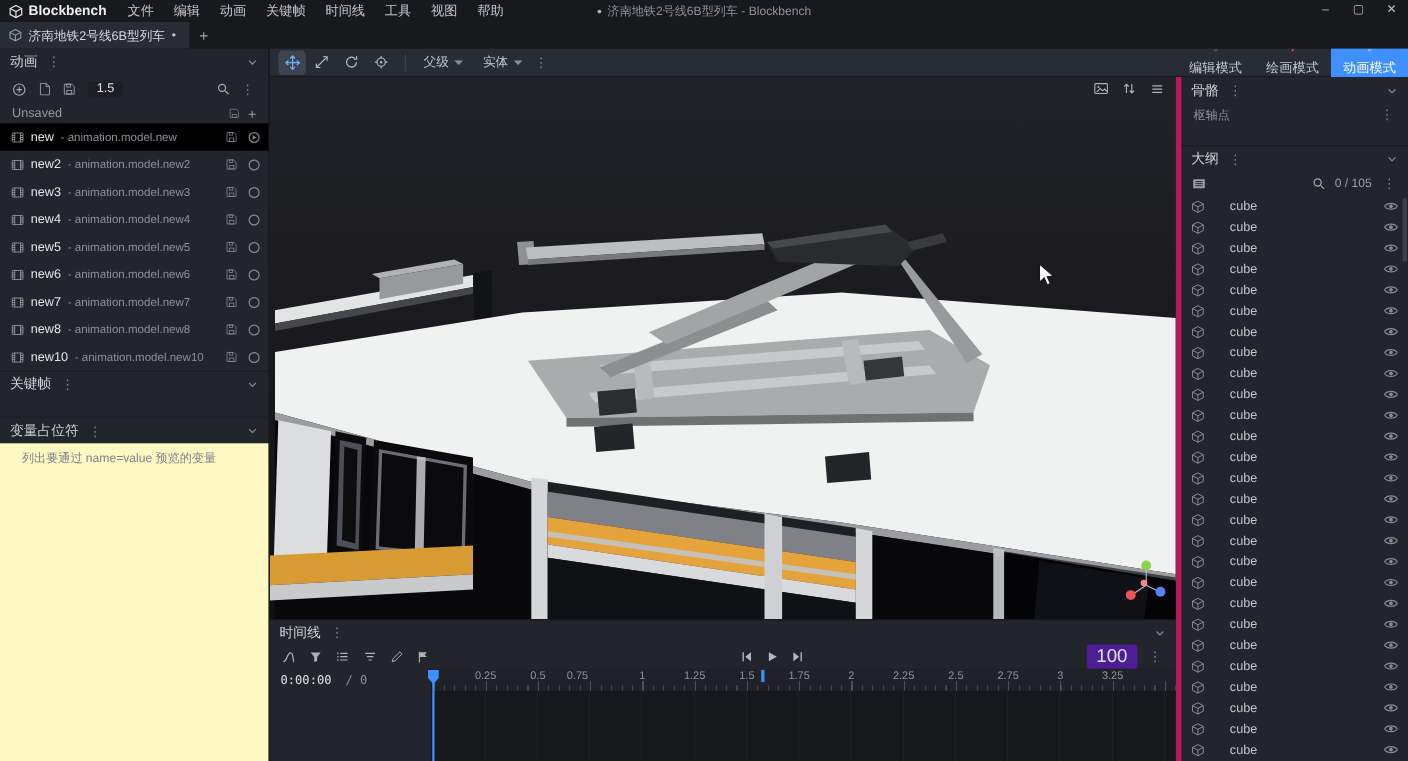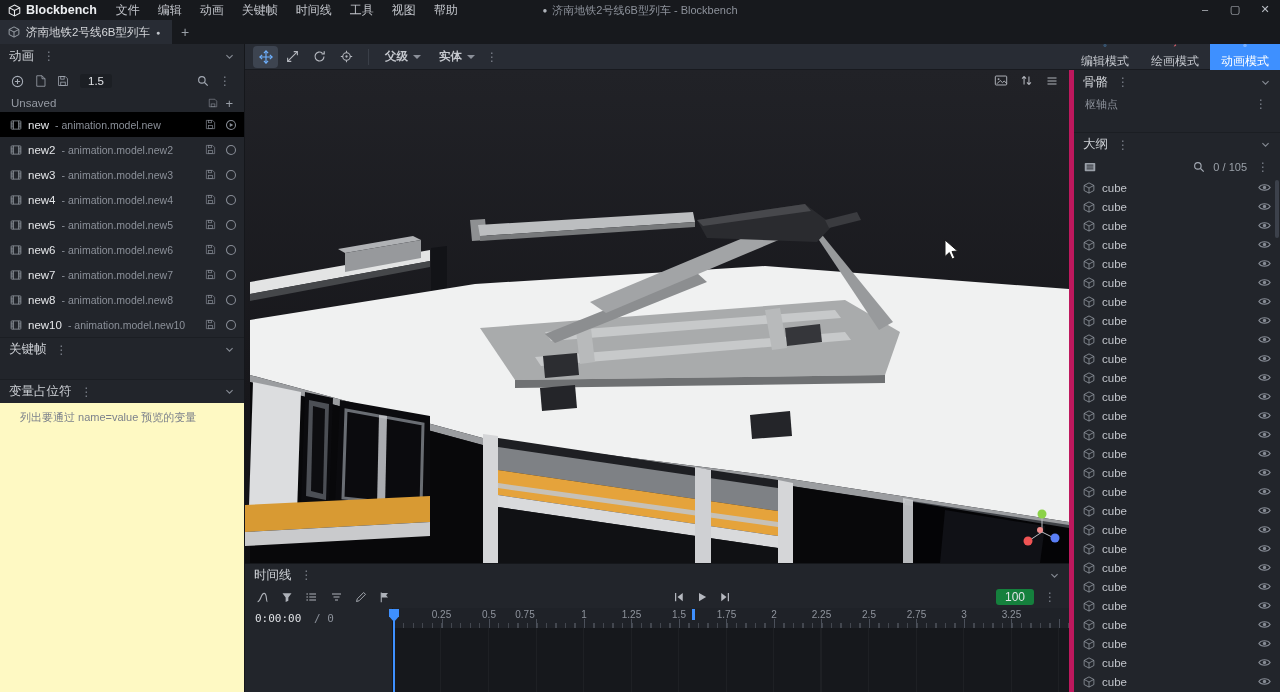--- a/index.html
+++ b/index.html
@@ -36,21 +36,21 @@
     color:#9aa0a8; font-size:14px; }
 
   
   #toolbarrow { position:absolute; left:245px; top:44px; right:0; height:26px;
     background:#282c34; border-bottom:1px solid #181a1f; display:flex; align-items:center; padding-left:8px; }
   .tool { width:25px; height:22px; display:flex; align-items:center; justify-content:center;
     color:#b6b9c0; border-radius:4px; margin-right:2px; }
   .tool.selected { background:#3d4450; color:#6fb1ff; }
   .tbar-sep { width:1px; height:16px; background:#3a3f48; margin:0 7px; }
   .drop { display:flex; align-items:center; gap:5px; padding:0 9px; height:26px;
-    font-size:11.5px; color:#c5c8ce;font-weight:bold; }
+    font-size:11.5px; color:#c5c8ce; }
   .caret { width:0; height:0; border:4px solid transparent; border-top-color:#8b9099; margin-top:4px; }
   .mode-tabs { margin-left:auto; display:flex; height:26px; }
   .mode-tab { display:flex; align-items:center; gap:6px; padding:0 11px; font-size:12px; color:#c5c8ce;flex-direction:column; }
   .mode-tab.active { background:#3e90ff; color:#ffffff; }
 
   
   #leftpanel { position:absolute; left:0; top:44px; width:245px; bottom:0;
     background:#22252b; border-right:1px solid #15171b; display:flex; flex-direction:column; z-index:5; }
   .panel-header { height:24px; flex:none; display:flex; align-items:center; gap:7px;
     padding:0 9px; font-size:12.5px; color:#ced1d6; border-top:1px solid #1b1e23; }
@@ -81,34 +81,34 @@
   #rightpanel { position:absolute; left:1069px; top:70px; width:211px; bottom:0;
     background:#22252b; border-left:5px solid #be185d; display:flex; flex-direction:column; z-index:5; }
   .sub-row { height:20px; flex:none; display:flex; align-items:center; padding:0 11px;
     color:#8b9099; font-size:11px; }
   .sub-row .dots { margin-left:auto; }
   .rp-spacer { height:18px; flex:none; }
   .outliner-toolbar { height:22px; flex:none; display:flex; align-items:center; gap:8px; padding:0 9px; color:#a5abb5; }
   .outliner-toolbar .right { margin-left:auto; display:flex; align-items:center; gap:8px; }
   .out-counter { color:#9aa0a8; font-size:11px; }
   #outliner-list { flex:1; overflow:hidden; position:relative; }
-  .out-row { height:19px; display:flex; align-items:center; gap:7px; padding:0 9px; font-size:11.5px; color:#c2c5cb; }
+  .out-row { height:19px; display:flex; align-items:center; gap:23px; padding:0 9px; font-size:11.5px; color:#c2c5cb; }
   .o-icon { color:#9aa0a8; display:flex; }
   .o-eye { margin-left:auto; color:#868b94; display:flex; }
   .scroll-thumb { position:absolute; right:1px; top:2px; width:4px; height:58px; background:#3c414b; border-radius:2px; }
 
   
   #timeline { position:absolute; left:245px; top:563px; width:824px; bottom:0;
     background:#22252b; border-top:1px solid #15171b; z-index:4; }
   .tl-header { height:22px; display:flex; align-items:center; gap:7px; padding:0 9px;
     font-size:12.5px; color:#ced1d6; }
   .tl-toolbar { position:relative; height:22px; display:flex; align-items:center; gap:12px; padding:0 11px; color:#aeb2b9; }
   .tl-playback { position:absolute; left:428px; display:flex; gap:11px; align-items:center; color:#b6b9c0; }
   .tl-right { margin-left:auto; display:flex; align-items:center; gap:8px; }
-  .len-box { background:#15803d; border-radius:3px; padding:1px 9px; color:#e0e2e6; font-size:12px;text-align:center; }
+  .len-box { background:#4c1d95; border-radius:3px; padding:1px 9px; color:#e0e2e6; font-size:17px;text-align:center; }
   .tl-leftcol { position:absolute; left:0; top:44px; width:148px; bottom:0;
     background:#22252b; border-right:1px solid #15171b; z-index:2; }
   .time-display { padding:4px 0 0 10px; font-family:"DejaVu Sans Mono",monospace; font-size:11px; color:#dfe1e5; white-space:nowrap; }
   .time-total { color:#8b9099; margin-left:6px; }
   .ruler-area { position:absolute; left:148px; right:0; top:44px; height:20px; background:#1f2228; }
   .ruler-area::before { content:''; position:absolute; left:1px; right:0; bottom:0; height:5px;
     background:repeating-linear-gradient(90deg,#43474f 0 1px,transparent 1px 9.5px); }
   .ruler-area::after { content:''; position:absolute; left:1px; right:0; bottom:0; height:9px;
     background:repeating-linear-gradient(90deg,#4b505a 0 1px,transparent 1px 47.5px); }
   .ruler-label { position:absolute; top:1px; transform:translateX(-50%); font-size:10px; color:#8f949d; z-index:2; }

